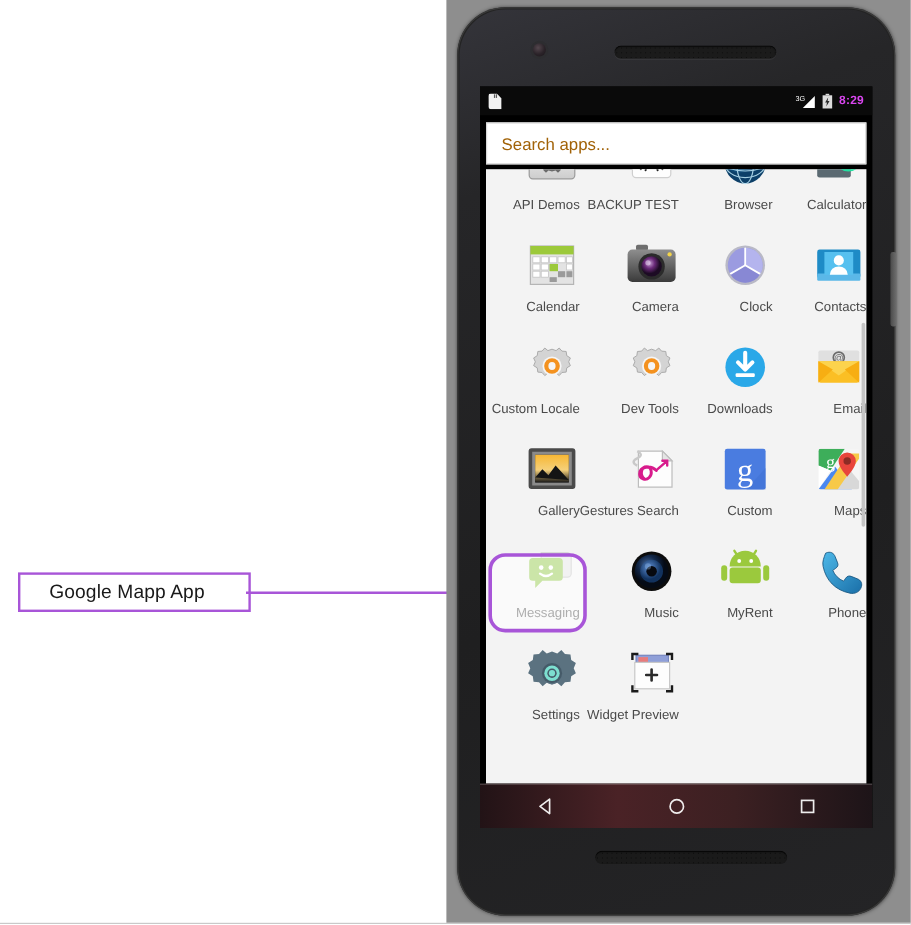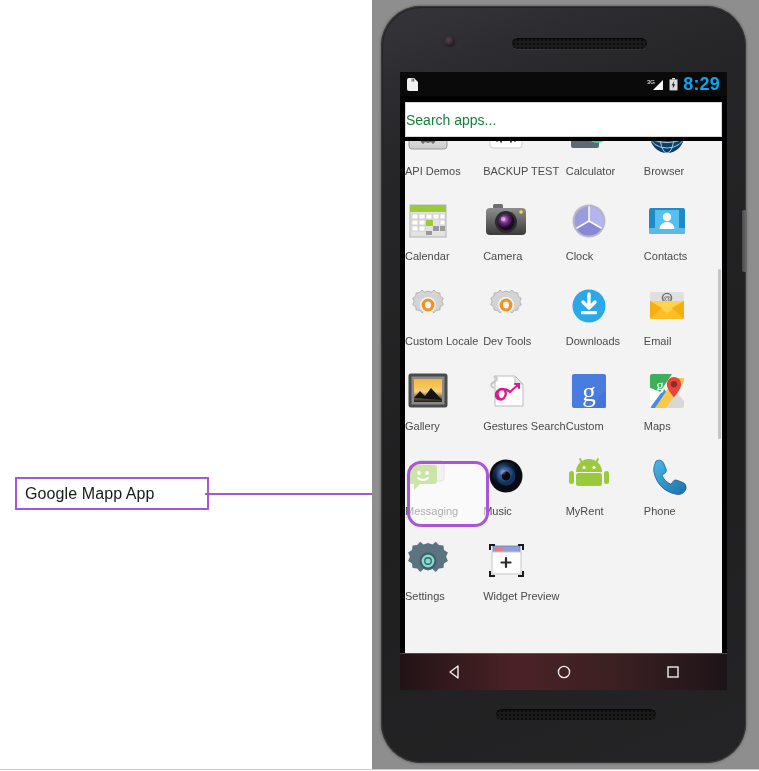--- a/index.html
+++ b/index.html
@@ -12,21 +12,21 @@
   .page{position:absolute;inset:0;}
   .bottom-rule{position:absolute;left:0;top:769px;width:759px;height:1px;background:#c9c9c9;}
 
   
   .callout-box{
     position:absolute;left:15px;top:477px;width:194px;height:33px;
     border:2px solid #a855d8;background:#ffffff;box-sizing:border-box;
     display:flex;align-items:center;
   }
   .callout-text{
-    font-size:16px;color:#1a1a1a;padding-left:8px;letter-spacing:.1px;
+    font-size:16px;color:#1a1a1a;padding-left:24px;letter-spacing:.1px;
     font-family:"Liberation Sans",sans-serif;white-space:nowrap;
   }
   .callout-arrow{position:absolute;left:205px;top:484px;width:205px;height:20px;}
 
   
   .backdrop{position:absolute;left:372px;top:0;width:387px;height:769px;background:#8e8e8e;}
   .phone{
     position:absolute;left:381px;top:6px;width:365px;height:757px;
     background:#232323;border-radius:40px;
     box-shadow:inset 0 0 0 1px #3a3a3a, 0 0 3px rgba(0,0,0,.5);
@@ -65,39 +65,39 @@
     position:absolute;left:19px;top:66px;width:327px;height:618px;
     background:#000;overflow:hidden;
   }
   .statusbar{
     position:absolute;left:0;top:0;width:327px;height:24px;background:#0a0a0a;
     display:flex;align-items:center;justify-content:space-between;
     padding:0 7px;box-sizing:border-box;
   }
   .sb-left{display:flex;align-items:center;gap:4px;}
   .sb-right{display:flex;align-items:center;gap:5px;}
-  .sb-time{color:#0ea5e9;font-size:18px;font-weight:bold;letter-spacing:.2px;}
+  .sb-time{color:#d946ef;font-size:10px;font-weight:bold;letter-spacing:.2px;}
 
   .searchbar{
     position:absolute;left:5px;top:30px;width:317px;height:35px;
     background:#fff;border:1px solid #d8d8d8;box-sizing:border-box;
     display:flex;align-items:center;
   }
-  .search-ph{color:#15803d;font-size:14px;}
+  .search-ph{color:#a16207;font-size:14px;padding-left:12px;}
 
   .applist{
     position:absolute;left:5px;top:69px;width:317px;height:512px;
     background:#f3f3f3;overflow:hidden;
   }
   .grid{
     position:absolute;left:0;top:-34px;width:317px;
     display:grid;grid-template-columns:repeat(4,1fr);
   }
   .cell{
-    height:85px;display:flex;flex-direction:column;align-items:flex-start;
+    height:85px;display:flex;flex-direction:column;align-items:flex-end;
     justify-content:flex-start;padding-top:6px;box-sizing:border-box;position:relative;
   }
   .ic{width:46px;height:46px;position:relative;}
   .lbl{
     font-size:11px;color:#4a4a4a;margin-top:6px;text-align:center;
     line-height:12px;white-space:nowrap;
   }
   .scrollbar{
     position:absolute;right:1px;top:128px;width:3px;height:170px;
     background:#c4c4c4;border-radius:2px;
@@ -190,45 +190,45 @@
                   <ellipse cx="23" cy="18" rx="9" ry="6" fill="#ffffff" stroke="#3a3a3a" stroke-width="1.2"></ellipse>
                   <ellipse cx="23" cy="14" rx="4.5" ry="2.6" fill="#e8473f"></ellipse>
                   <circle cx="19.6" cy="18" r="1.5" fill="#222"></circle>
                   <circle cx="26.4" cy="18" r="1.5" fill="#222"></circle>
                   <path d="M16 22 l-2 6 M19 23 l-1 6 M27 23 l1 6 M30 22 l2 6" stroke="#222" stroke-width="1.6" fill="none" stroke-linecap="round"></path>
                 </svg></div>
               <div class="lbl">BACKUP TEST</div>
             </div>
             <div class="cell">
               <div class="ic"><svg viewBox="0 0 46 46">
-                  <rect x="5" y="7" width="28" height="28" rx="2" fill="#5b6a72"></rect>
-                  <path d="M13 14 v8 M9 18 h8" stroke="#ffffff" stroke-width="2.6" stroke-linecap="round"></path>
-                  <circle cx="31" cy="19" r="11" fill="#23dfa0"></circle>
-                  <path d="M26 16 h10 M26 22 h10" stroke="#ffffff" stroke-width="2.6" stroke-linecap="round"></path>
-                </svg></div>
-              <div class="lbl">Calculator</div>
-            </div>
-            <div class="cell">
-              <div class="ic"><svg viewBox="0 0 46 46">
                   <defs>
                     <radialGradient id="bg" cx="35%" cy="25%">
                       <stop offset="0" stop-color="#5fc8ef"></stop>
                       <stop offset="0.55" stop-color="#1a7bb5"></stop>
                       <stop offset="1" stop-color="#0c3f68"></stop>
                     </radialGradient>
                   </defs>
                   <circle cx="23" cy="23" r="17" fill="url(#bg)"></circle>
                   <g stroke="#bfe7f7" stroke-width="1" fill="none" opacity=".85">
                     <ellipse cx="23" cy="23" rx="17" ry="6.5"></ellipse>
                     <ellipse cx="23" cy="23" rx="17" ry="12"></ellipse>
                     <ellipse cx="23" cy="23" rx="7" ry="17"></ellipse>
                     <line x1="6" y1="23" x2="40" y2="23"></line>
                   </g>
                 </svg></div>
               <div class="lbl">Browser</div>
+            </div>
+            <div class="cell">
+              <div class="ic"><svg viewBox="0 0 46 46">
+                  <rect x="5" y="7" width="28" height="28" rx="2" fill="#5b6a72"></rect>
+                  <path d="M13 14 v8 M9 18 h8" stroke="#ffffff" stroke-width="2.6" stroke-linecap="round"></path>
+                  <circle cx="31" cy="19" r="11" fill="#23dfa0"></circle>
+                  <path d="M26 16 h10 M26 22 h10" stroke="#ffffff" stroke-width="2.6" stroke-linecap="round"></path>
+                </svg></div>
+              <div class="lbl">Calculator</div>
             </div>
             <div class="cell">
               <div class="ic"><svg viewBox="0 0 46 46">
                   <rect x="5" y="7" width="36" height="32" fill="#e3e3e3" stroke="#b5b5b5"></rect>
                   <rect x="5" y="7" width="36" height="7" fill="#9cc93a"></rect>
                   <g fill="#ffffff" stroke="#c6c6c6" stroke-width=".7">
                     <rect x="7" y="16" width="6" height="5"></rect>
                     <rect x="14" y="16" width="6" height="5"></rect>
                     <rect x="21" y="16" width="6" height="5"></rect>
                     <rect x="28" y="16" width="6" height="5"></rect>

